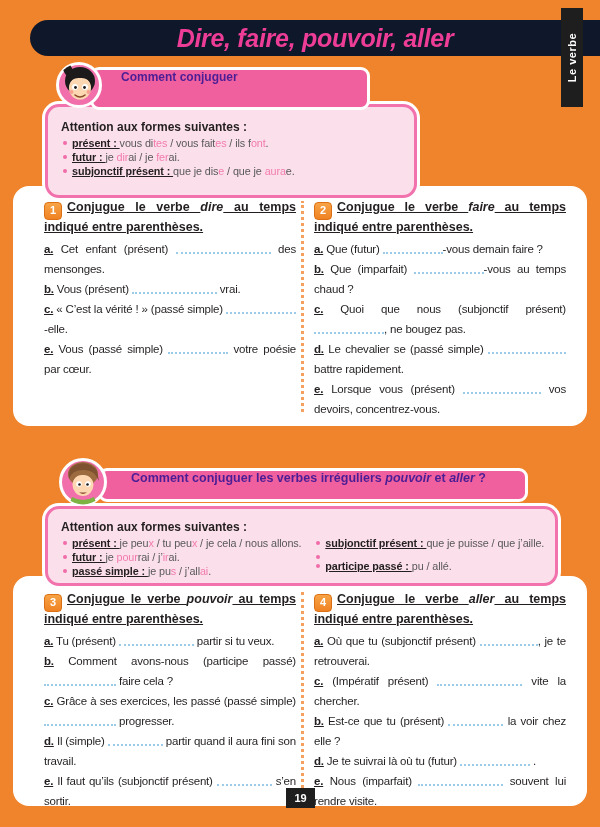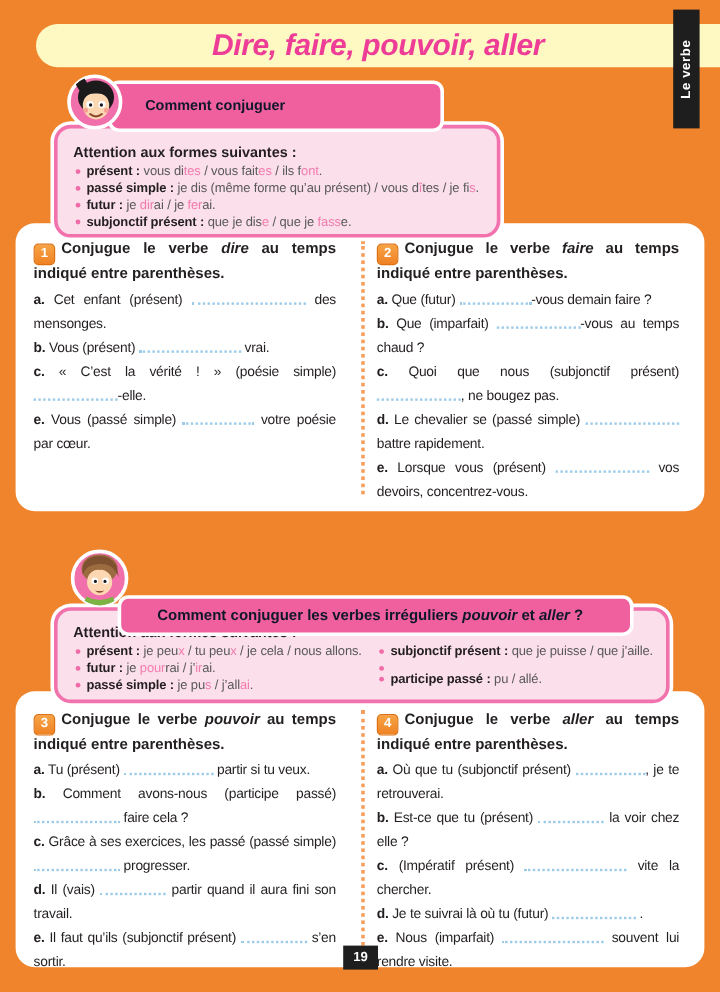--- a/index.html
+++ b/index.html
@@ -4,21 +4,21 @@
 <style>
   html,body { margin:0; padding:0; background:#888; }
   .page {
     position:relative; width:600px; height:827px; overflow:hidden;
     background:#F0842C; font-family:"Liberation Sans", sans-serif;
     margin:0 auto;
   }
   
   .title-band {
     position:absolute; left:30px; top:20px; width:570px; height:36px;
-    background:#fef9c3; border-radius:18px 0 0 18px;
+    background:#0f172a; border-radius:18px 0 0 18px;
     display:flex; align-items:center; justify-content:center;
   }
   .title-band h1 {
     margin:0; color:#EE3D97; font-size:25px; font-weight:bold; font-style:italic;
     letter-spacing:-0.3px;
   }
   
   .side-tab {
     position:absolute; left:561px; top:8px; width:22px; height:99px;
     background:#1E1E1E; z-index:30; display:flex; align-items:center; justify-content:center;
@@ -45,46 +45,46 @@
   .att-title { font-size:12px; font-weight:bold; color:#231F20; line-height:14px; margin-bottom:2px; }
   .att-cols { display:flex; }
   .att-col { flex:1 1 auto; }
   .att-col + .att-col { margin-left:8px;text-align:right; }
   .att-line { display:flex; align-items:flex-start; line-height:14px; font-size:10.8px; white-space:nowrap; }
   .att-line .dot { flex:0 0 4px; width:4px; height:4px; border-radius:50%; background:#F06CA8; margin:5px 5px 0 2px; }
   .att-text { letter-spacing:-0.1px; }
   
   .bubble {
     position:absolute; background:#F0609F; border:3px solid #fff; border-radius:9px;
-    color:#0f172a; font-weight:bold; z-index:4; box-sizing:border-box;
-    display:flex; flex-direction:column; justify-content:center;
+    color:#4c1d95; font-weight:bold; z-index:4; box-sizing:border-box;
+    display:flex; flex-direction:column; justify-content:flex-start;
   }
   .bubble.s1 { left:90px; top:67px; width:280px; height:43px; padding-left:28px; font-size:12px; line-height:15px; }
-  .bubble.s2 { left:98px; top:468px; width:430px; height:34px; padding-left:30px; font-size:12.5px; line-height:14px;margin-top:28px; }
+  .bubble.s2 { left:98px; top:468px; width:430px; height:34px; padding-left:30px; font-size:12.5px; line-height:14px; }
   .bline { white-space:nowrap; }
   .avatar { position:absolute; z-index:5; }
   .avatar.s1 { left:55px; top:61px; width:48px; height:48px; }
   .avatar.s2 { left:58px; top:457px; width:50px; height:50px; }
   
   .ex { position:absolute; width:252px; color:#231F20; z-index:2; }
-  .ex.left  { left:28px; }
+  .ex.left  { left:44px; }
   .ex.right { left:314px; }
   .ex.r1 { top:200px; }
   .ex.r2 { top:592px; }
   .ex-head { font-size:12.5px; font-weight:bold; line-height:15px; text-align:justify; margin-bottom:4px; }
   .badge {
     display:inline-flex; width:16px; height:16px; margin-right:5px; vertical-align:-3px;
     align-items:center; justify-content:center;
     background:linear-gradient(#F7A446,#EF8224); border:1px solid #DD7012; border-radius:4px;
     color:#fff; font-size:11px; font-weight:bold;
   }
   .ex-items p { margin:0; font-size:11.5px; line-height:20px; text-align:justify; letter-spacing:-0.2px; }
   .blank { display:inline-block; height:11px; border-bottom:2px dotted #9CCBE9; transform:translateY(1px); }
   
-  .b  { font-weight:bold; color:#231F20; }
+  .b  { font-weight:bold; color:#231F20;text-decoration:underline; }
   .i  { font-style:italic; }
   .bi { font-weight:bold; font-style:italic; }
   .p  { color:#F27BAE; }
   
   .page-num {
     position:absolute; left:286px; top:788px; width:29px; height:20px; z-index:6;
     background:#1E1E1E; color:#fff; font-size:11px; font-weight:bold;
     display:flex; align-items:center; justify-content:center;
   }
 </style>
@@ -108,29 +108,25 @@
     <div class="attention s1">
       <div class="att-title">Attention aux formes suivantes :</div>
       <div class="att-cols">
           <div class="att-col">
             <div class="att-line">
               <span class="dot"></span>
               <span class="att-text"><span class="b">présent : </span><span>vous di</span><span class="p">tes</span><span> / vous fait</span><span class="p">es</span><span> / ils f</span><span class="p">ont</span><span>.</span></span>
             </div>
             <div class="att-line">
               <span class="dot"></span>
-              <span class="att-text"><span class="b">passé simple : </span><span>je dis (même forme qu’au présent) / vous d</span><span class="p">î</span><span>tes / je fi</span><span class="p">s</span><span>.</span></span>
-            </div>
-            <div class="att-line">
-              <span class="dot"></span>
               <span class="att-text"><span class="b">futur : </span><span>je </span><span class="p">dir</span><span>ai / je </span><span class="p">fer</span><span>ai.</span></span>
             </div>
             <div class="att-line">
               <span class="dot"></span>
-              <span class="att-text"><span class="b">subjonctif présent : </span><span>que je dis</span><span class="p">e</span><span> / que je </span><span class="p">fass</span><span>e.</span></span>
+              <span class="att-text"><span class="b">subjonctif présent : </span><span>que je dis</span><span class="p">e</span><span> / que je </span><span class="p">aura</span><span>e.</span></span>
             </div>
           </div>
         </div>
     </div>
 
     <div class="bubble s1">
       <div>
           <div class="bline"><span>Comment conjuguer</span></div>
         </div>
     </div>
@@ -157,21 +153,21 @@
       </svg>
     </div>
 
     <div class="ex left r1">
       <div class="ex-head">
         <span class="badge">1</span><span><span class="b">Conjugue le verbe </span><span class="bi">dire</span><span class="b"> au temps indiqué entre parenthèses.</span></span>
       </div>
       <div class="ex-items">
           <p><span class="b">a.</span><span> Cet enfant (présent) </span><span class="blank" style="width: 95px;"></span><span> des mensonges.</span></p>
           <p><span class="b">b.</span><span> Vous (présent) </span><span class="blank" style="width: 85px;"></span><span> vrai.</span></p>
-          <p><span class="b">c.</span><span> « C’est la vérité ! » (poésie simple) </span><span class="blank" style="width: 70px;"></span><span>-elle.</span></p>
+          <p><span class="b">c.</span><span> « C’est la vérité ! » (passé simple) </span><span class="blank" style="width: 70px;"></span><span>-elle.</span></p>
           <p><span class="b">e.</span><span> Vous (passé simple) </span><span class="blank" style="width: 60px;"></span><span> votre poésie par cœur.</span></p>
         </div>
     </div>
     <div class="ex right r1">
       <div class="ex-head">
         <span class="badge">2</span><span><span class="b">Conjugue le verbe </span><span class="bi">faire</span><span class="b"> au temps indiqué entre parenthèses.</span></span>
       </div>
       <div class="ex-items">
           <p><span class="b">a.</span><span> Que (futur) </span><span class="blank" style="width: 60px;"></span><span>-vous demain faire ?</span></p>
           <p><span class="b">b.</span><span> Que (imparfait) </span><span class="blank" style="width: 70px;"></span><span>-vous au temps chaud ?</span></p>
@@ -247,32 +243,32 @@
     </div>
 
     <div class="ex left r2">
       <div class="ex-head">
         <span class="badge">3</span><span><span class="b">Conjugue le verbe </span><span class="bi">pouvoir</span><span class="b"> au temps indiqué entre parenthèses.</span></span>
       </div>
       <div class="ex-items">
           <p><span class="b">a.</span><span> Tu (présent) </span><span class="blank" style="width: 75px;"></span><span> partir si tu veux.</span></p>
           <p><span class="b">b.</span><span> Comment avons-nous (participe passé) </span><span class="blank" style="width: 72px;"></span><span> faire cela ?</span></p>
           <p><span class="b">c.</span><span> Grâce à ses exercices, les passé (passé simple) </span><span class="blank" style="width: 72px;"></span><span> progresser.</span></p>
-          <p><span class="b">d.</span><span> Il (vais) </span><span class="blank" style="width: 55px;"></span><span> partir quand il aura fini son travail.</span></p>
+          <p><span class="b">d.</span><span> Il (simple) </span><span class="blank" style="width: 55px;"></span><span> partir quand il aura fini son travail.</span></p>
           <p><span class="b">e.</span><span> Il faut qu’ils (subjonctif présent) </span><span class="blank" style="width: 55px;"></span><span> s’en sortir.</span></p>
         </div>
     </div>
     <div class="ex right r2">
       <div class="ex-head">
         <span class="badge">4</span><span><span class="b">Conjugue le verbe </span><span class="bi">aller</span><span class="b"> au temps indiqué entre parenthèses.</span></span>
       </div>
       <div class="ex-items">
           <p><span class="b">a.</span><span> Où que tu (subjonctif présent) </span><span class="blank" style="width: 58px;"></span><span>, je te retrouverai.</span></p>
+          <p><span class="b">c.</span><span> (Impératif présent) </span><span class="blank" style="width: 85px;"></span><span> vite la chercher.</span></p>
           <p><span class="b">b.</span><span> Est-ce que tu (présent) </span><span class="blank" style="width: 55px;"></span><span> la voir chez elle ?</span></p>
-          <p><span class="b">c.</span><span> (Impératif présent) </span><span class="blank" style="width: 85px;"></span><span> vite la chercher.</span></p>
           <p><span class="b">d.</span><span> Je te suivrai là où tu (futur) </span><span class="blank" style="width: 70px;"></span><span> .</span></p>
           <p><span class="b">e.</span><span> Nous (imparfait) </span><span class="blank" style="width: 85px;"></span><span> souvent lui rendre visite.</span></p>
         </div>
     </div>
   </section>
 
   <div class="page-num">19</div>
 
 </div>
 

